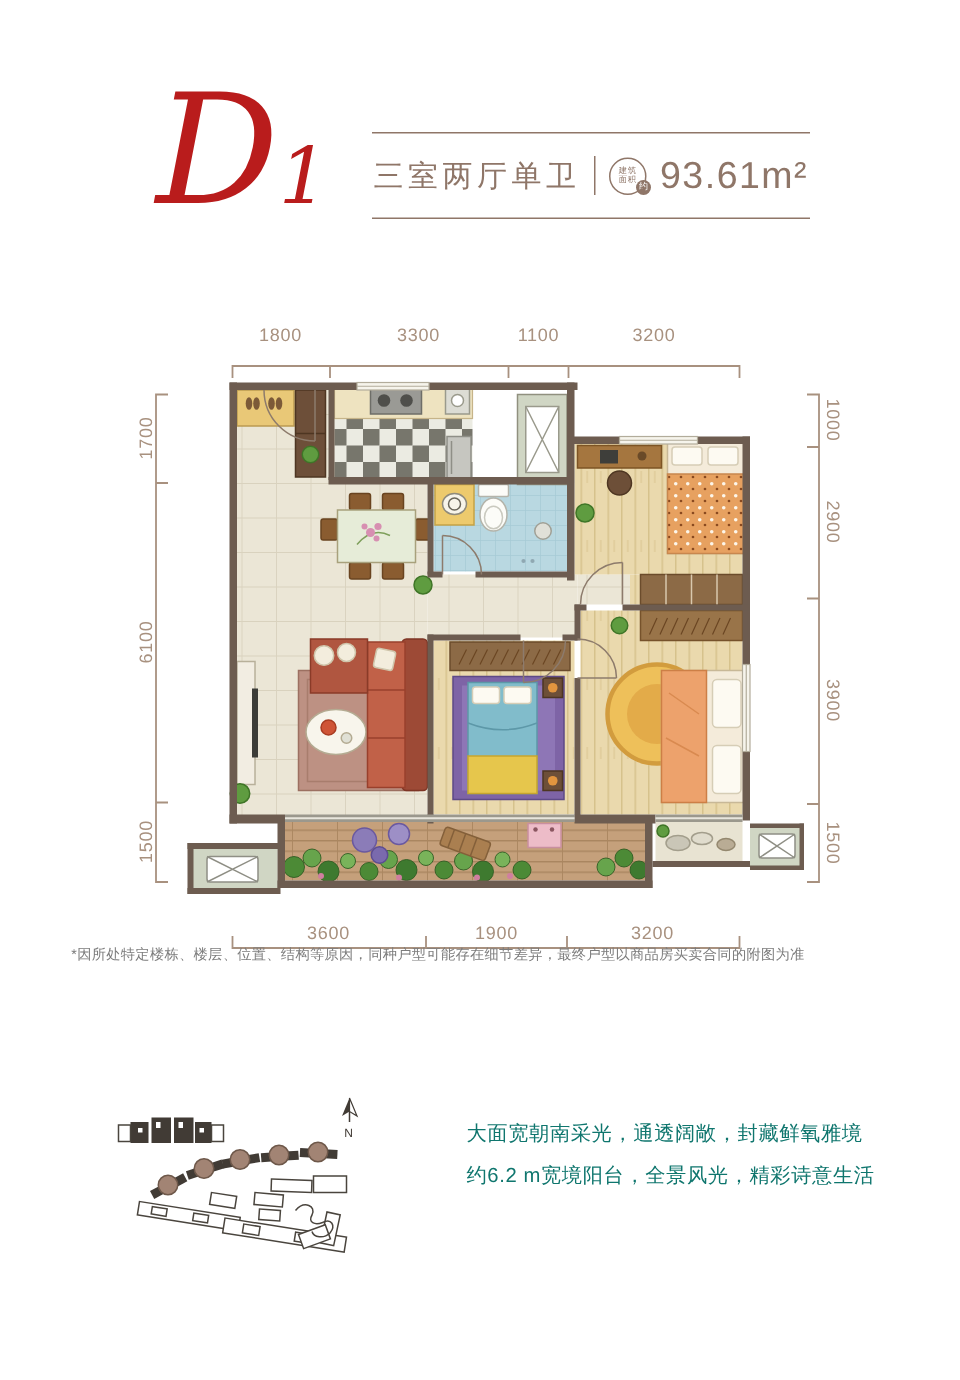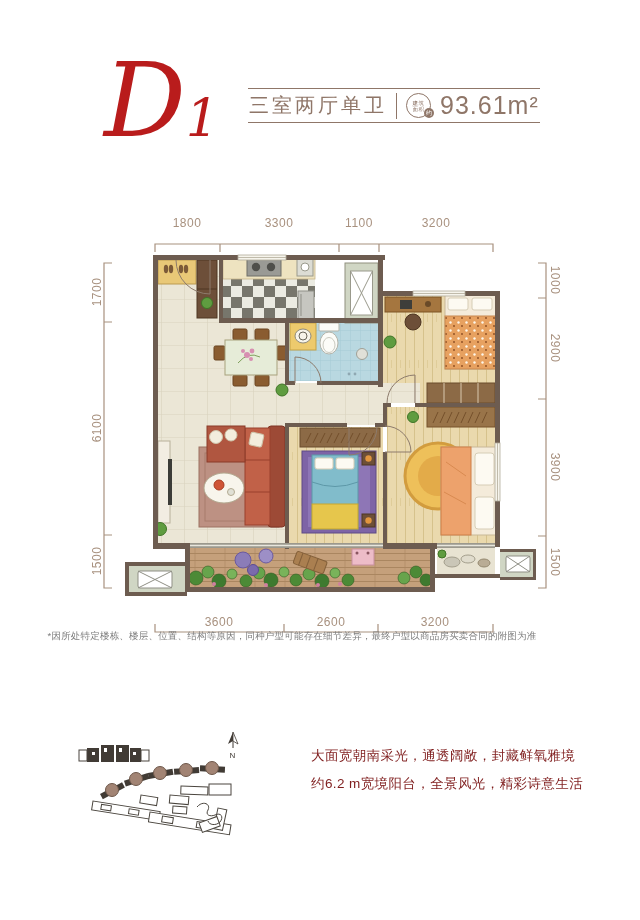--- a/index.html
+++ b/index.html
@@ -8,21 +8,21 @@
     font-family:"Liberation Sans", sans-serif;
   }
   
   .d1{
     position:absolute;left:104px;top:46px;width:150px;height:110px;
     font-family:"DejaVu Serif", serif;font-style:italic;
     font-size:52px;color:#b91c1c;line-height:110px;
   }
   .d1::first-letter{font-size:102px;}
   .hdr{
-    position:absolute;left:248px;top:88px;width:292px;height:35px;
+    position:absolute;left:248px;top:88px;width:292px;height:58px;
     border-top:1.5px solid #8f7668;border-bottom:1.5px solid #8f7668;
     display:flex;align-items:center;gap:9px;box-sizing:border-box;padding:0 1px;
     color:#8f7668;
   }
   .hdr-label{font-size:20px;letter-spacing:3px;white-space:nowrap;}
   .hdr-div{width:1px;height:26px;background:#8f7668;flex:0 0 auto;}
   .area-badge{
     position:relative;width:23px;height:23px;border:1px solid #8f7668;border-radius:50%;
     flex:0 0 auto;display:flex;flex-direction:column;align-items:center;justify-content:center;
   }
@@ -40,21 +40,21 @@
   .dim.rl{transform:translate(-50%,-50%) rotate(-90deg);}
   .dim.rr{transform:translate(-50%,-50%) rotate(90deg);}
   
   .disc{
     position:absolute;left:0;top:630px;width:584px;text-align:center;
     font-size:9.5px;color:#7c7c7c;letter-spacing:0.2px;
   }
   
   .desc{position:absolute;left:311px;top:742px;width:260px;}
   .desc-line{
-    font-size:13.5px;line-height:27.6px;color:#7f1d1d;letter-spacing:0.4px;white-space:nowrap;
+    font-size:13.5px;line-height:27.6px;color:#0f766e;letter-spacing:0.4px;white-space:nowrap;
   }
   svg{position:absolute;left:0;top:0;}
 </style>
 </head>
 <body>
 
 <svg width="640" height="920" viewBox="0 0 640 920">
   <defs>
     <pattern id="tile" width="23" height="23" patternUnits="userSpaceOnUse">
       <rect width="23" height="23" fill="#ebe6d6"></rect>
@@ -458,21 +458,21 @@
 <span class="dim rl" style="left:97px;top:292px">1700</span>
 <span class="dim rl" style="left:97px;top:428px">6100</span>
 <span class="dim rl" style="left:97px;top:561px">1500</span>
 
 <span class="dim rr" style="left:555px;top:280px">1000</span>
 <span class="dim rr" style="left:555px;top:348px">2900</span>
 <span class="dim rr" style="left:555px;top:467px">3900</span>
 <span class="dim rr" style="left:555px;top:562px">1500</span>
 
 <span class="dim" style="left:219px;top:622px">3600</span>
-<span class="dim" style="left:331px;top:622px">2600</span>
+<span class="dim" style="left:331px;top:622px">1900</span>
 <span class="dim" style="left:435px;top:622px">3200</span>
 
 <div class="disc">*因所处特定楼栋、楼层、位置、结构等原因，同种户型可能存在细节差异，最终户型以商品房买卖合同的附图为准</div>
 
 <div class="desc">
   <div class="desc-line">大面宽朝南采光，通透阔敞，封藏鲜氧雅境</div>
   <div class="desc-line">约6.2 m宽境阳台，全景风光，精彩诗意生活</div>
 </div>
 
 </body></html>

